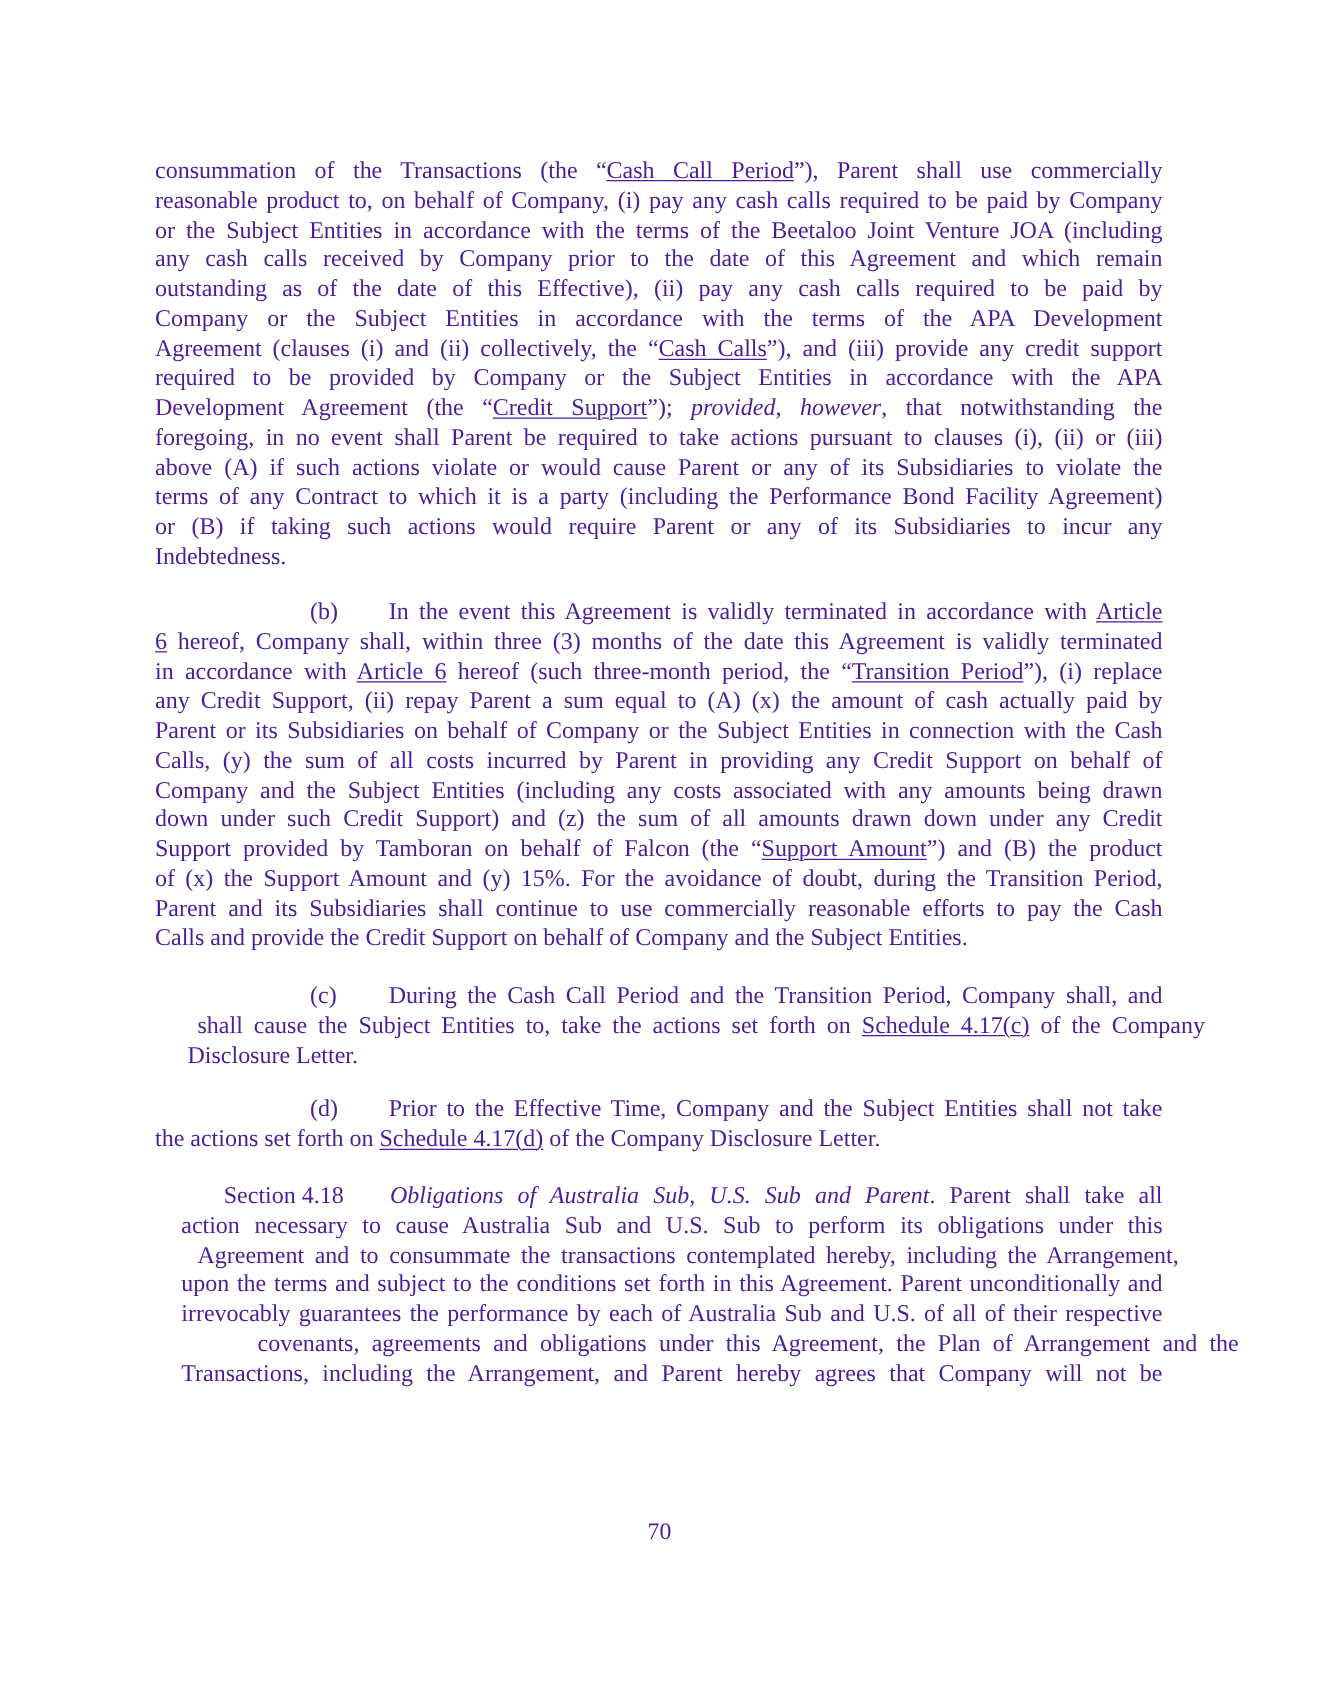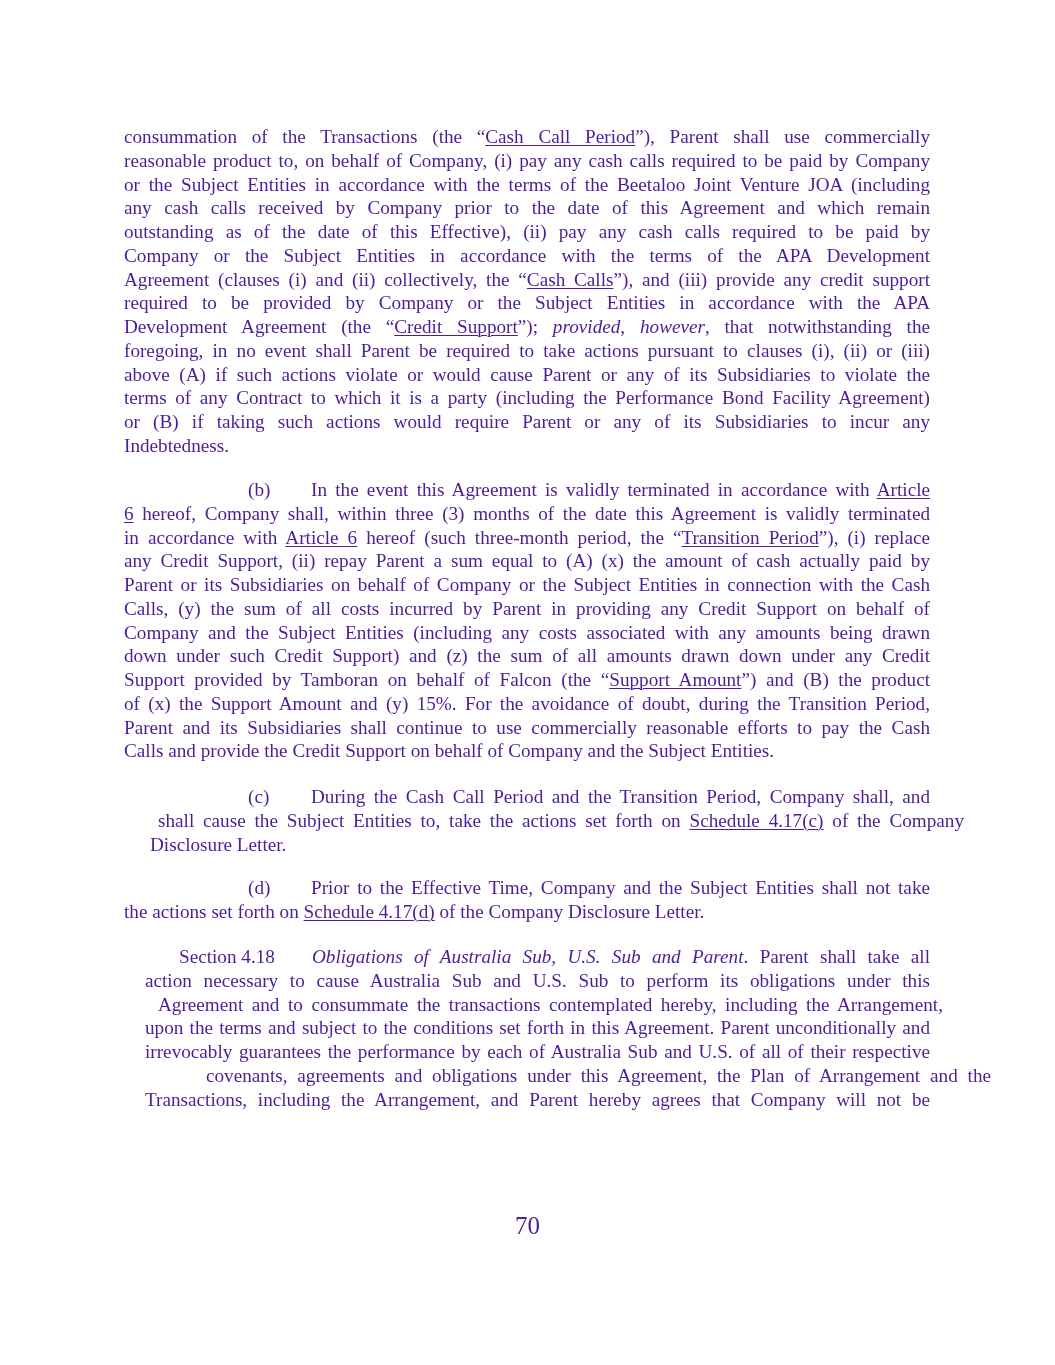--- a/index.html
+++ b/index.html
@@ -16,21 +16,21 @@
       height: 24px;
       line-height: 24px;
       text-align: justify;
       text-align-last: justify;
     }
     .line.last { text-align-last: left; }
     .u { text-decoration: underline; text-underline-offset: 2px; text-decoration-thickness: 1px; }
     .i { font-style: italic; }
     .pagenum {
       position: absolute; left: 0; width: 1055px; text-align: center;
-      top: 1214px; line-height: 24px; font-size: 25px;
+      top: 1214px; line-height: 24px; font-size: 19px;
     }
   </style>
 </head>
 <body>
 
 <div class="page">
   <div id="para-a">
       <div class="line" style="left: 124px; top: 125px; width: 806px;"><span>consummation of the Transactions (the “</span><span class="u">Cash Call Period</span><span>”), Parent shall use commercially</span></div>
       <div class="line" style="left: 124px; top: 148.75px; width: 806px;"><span>reasonable product to, on behalf of Company, (i) pay any cash calls required to be paid by Company</span></div>
       <div class="line" style="left: 124px; top: 172.5px; width: 806px;"><span>or the Subject Entities in accordance with the terms of the Beetaloo Joint Venture JOA (including</span></div>

